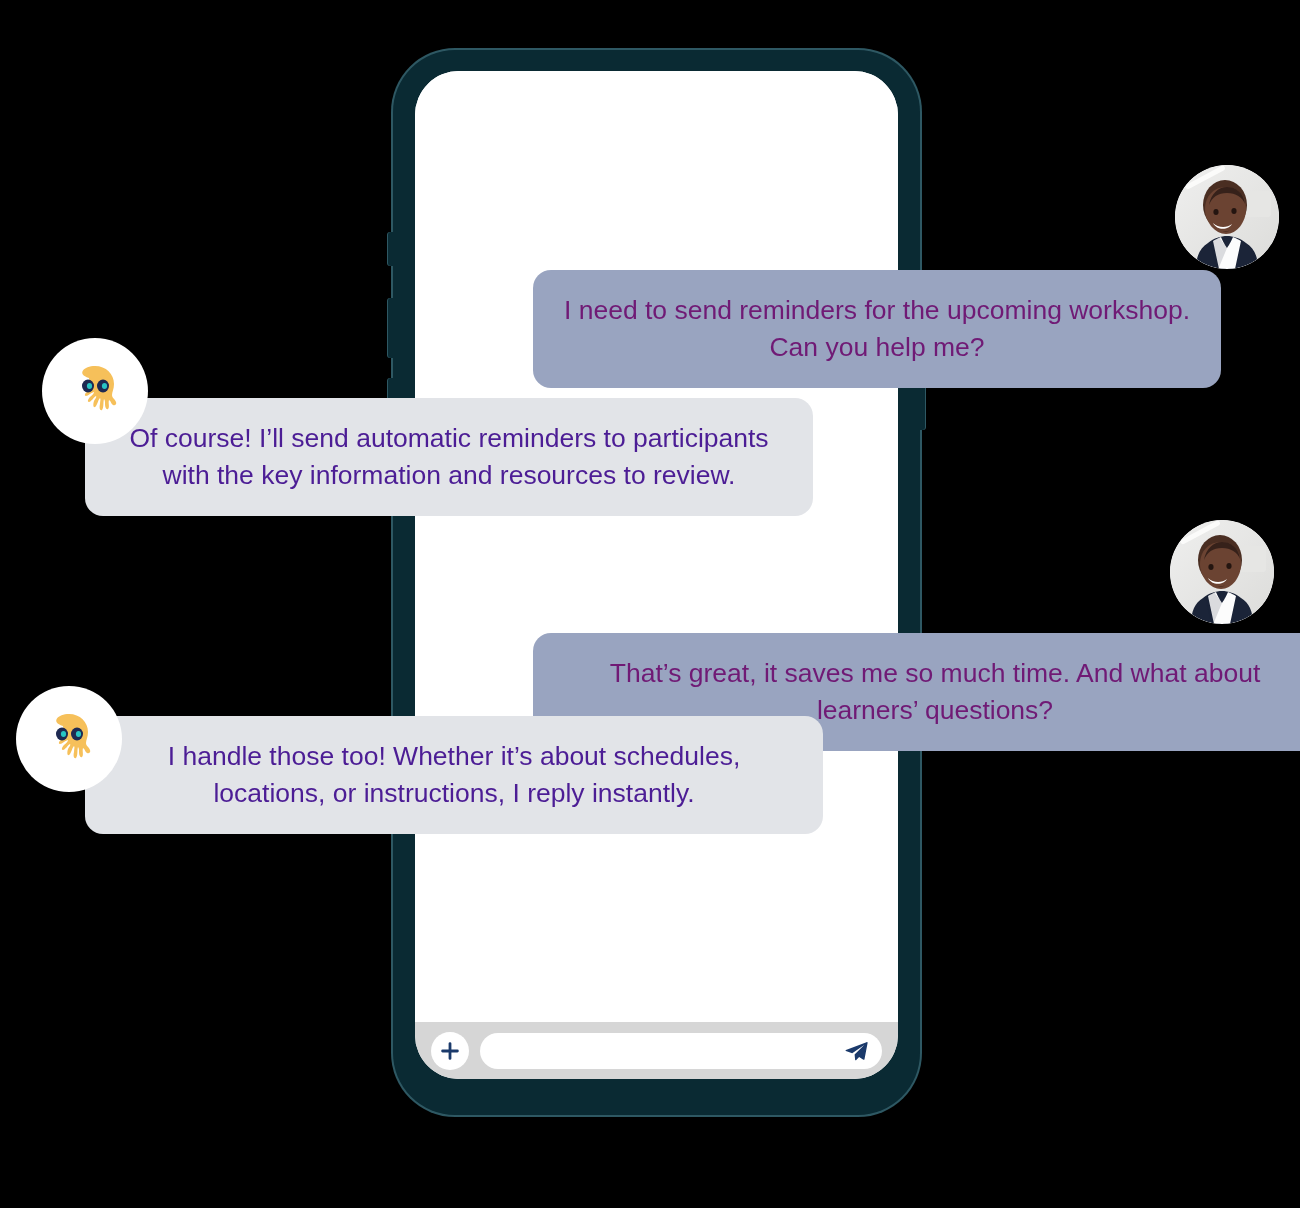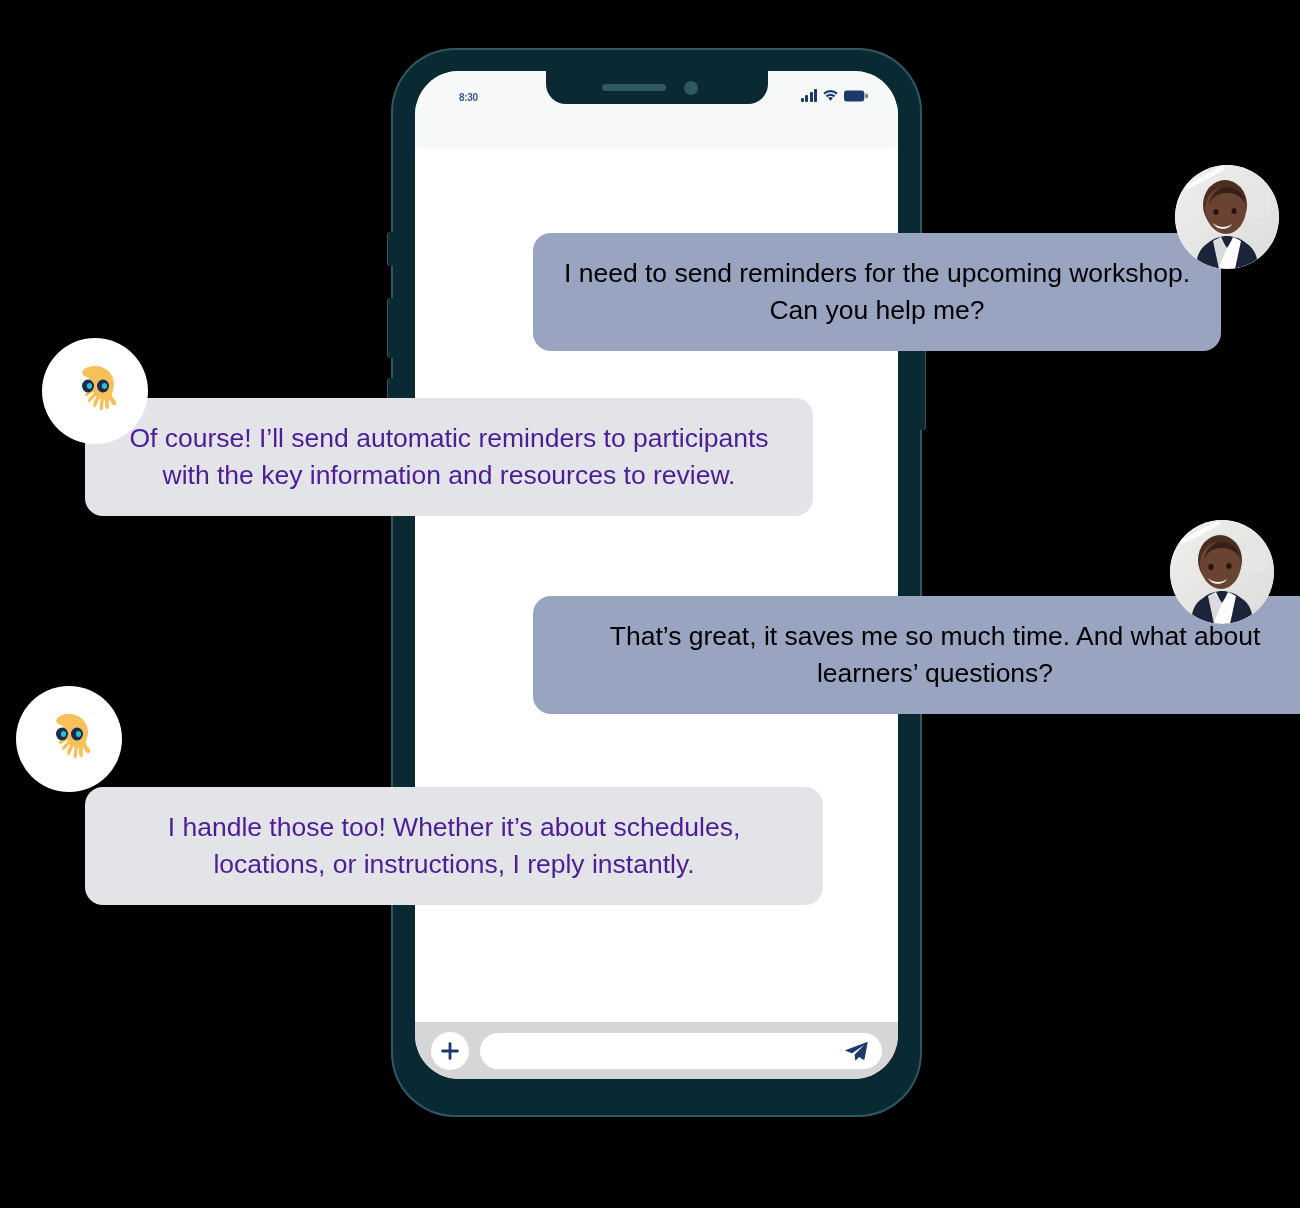--- a/index.html
+++ b/index.html
@@ -238,31 +238,32 @@
   .bubble {
     position: absolute;
     padding: 22px 30px;
     border-radius: 18px;
     font-size: 26.5px;
     line-height: 1.39;
     text-align: center;
   }
   .bubble-user {
     background: #99A4C0;
-    color: #000000;
+    color: #701a75;
+    margin-top: 37px;
   }
   .bubble-bot {
     background: #E2E4E8;
     color: #4c1d95;
   }
 
   #bubble-1 { left: 533px; top: 233px; width: 688px; }
   #bubble-2 { left: 85px;  top: 398px; width: 728px; }
   #bubble-3 { left: 533px; top: 596px; width: 804px; }
-  #bubble-4 { left: 85px;  top: 787px; width: 738px; }
+  #bubble-4 { left: 85px;  top: 716px; width: 738px; }
 
   
   .avatar {
     position: absolute;
     border-radius: 50%;
     overflow: hidden;
     background: #FFFFFF;
   }
   .avatar-photo { width: 104px; height: 104px; }
   .avatar-bot {
@@ -285,44 +286,20 @@
 
 <div class="phone-frame">
 
   <div class="btn-silent"></div>
   <div class="btn-vol-up"></div>
   <div class="btn-vol-down"></div>
   <div class="btn-power"></div>
 
   <div class="screen">
 
-    <div class="status-area">
-      <div class="notch">
-        <div class="notch-speaker"></div>
-        <div class="notch-camera"></div>
-      </div>
-      <div class="status-time">8:30</div>
-      <div class="status-icons">
-        <div class="sig-bars">
-          <i></i>
-            <i></i>
-            <i></i>
-            <i></i>
-        </div>
-        <svg class="wifi-icon" viewBox="0 0 16 13">
-          <path d="M8 12.2 5.4 9.2a4 4 0 0 1 5.2 0L8 12.2z" fill="#1B3A6B"></path>
-          <path d="M2.9 6.6a7.6 7.6 0 0 1 10.2 0l-1.5 1.7a5.4 5.4 0 0 0-7.2 0L2.9 6.6z" fill="#1B3A6B"></path>
-          <path d="M.4 3.6a11.3 11.3 0 0 1 15.2 0l-1.5 1.7a9.1 9.1 0 0 0-12.2 0L.4 3.6z" fill="#1B3A6B"></path>
-        </svg>
-        <svg class="battery-icon" viewBox="0 0 26 13">
-          <rect x="0" y="0.5" width="22" height="12" rx="3" fill="#1B3A6B"></rect>
-          <rect x="23" y="4" width="3" height="5" rx="1.2" fill="#1B3A6B" opacity="0.65"></rect>
-        </svg>
-      </div>
-    </div>
 
 
     <div class="chat-body"></div>
 
     <div class="input-bar">
       <div class="plus-btn">
         <svg viewBox="0 0 20 20">
           <path d="M10 2.6v14.8M2.6 10h14.8" stroke="#1B3A6B" stroke-width="2.8" stroke-linecap="round"></path>
         </svg>
       </div>

